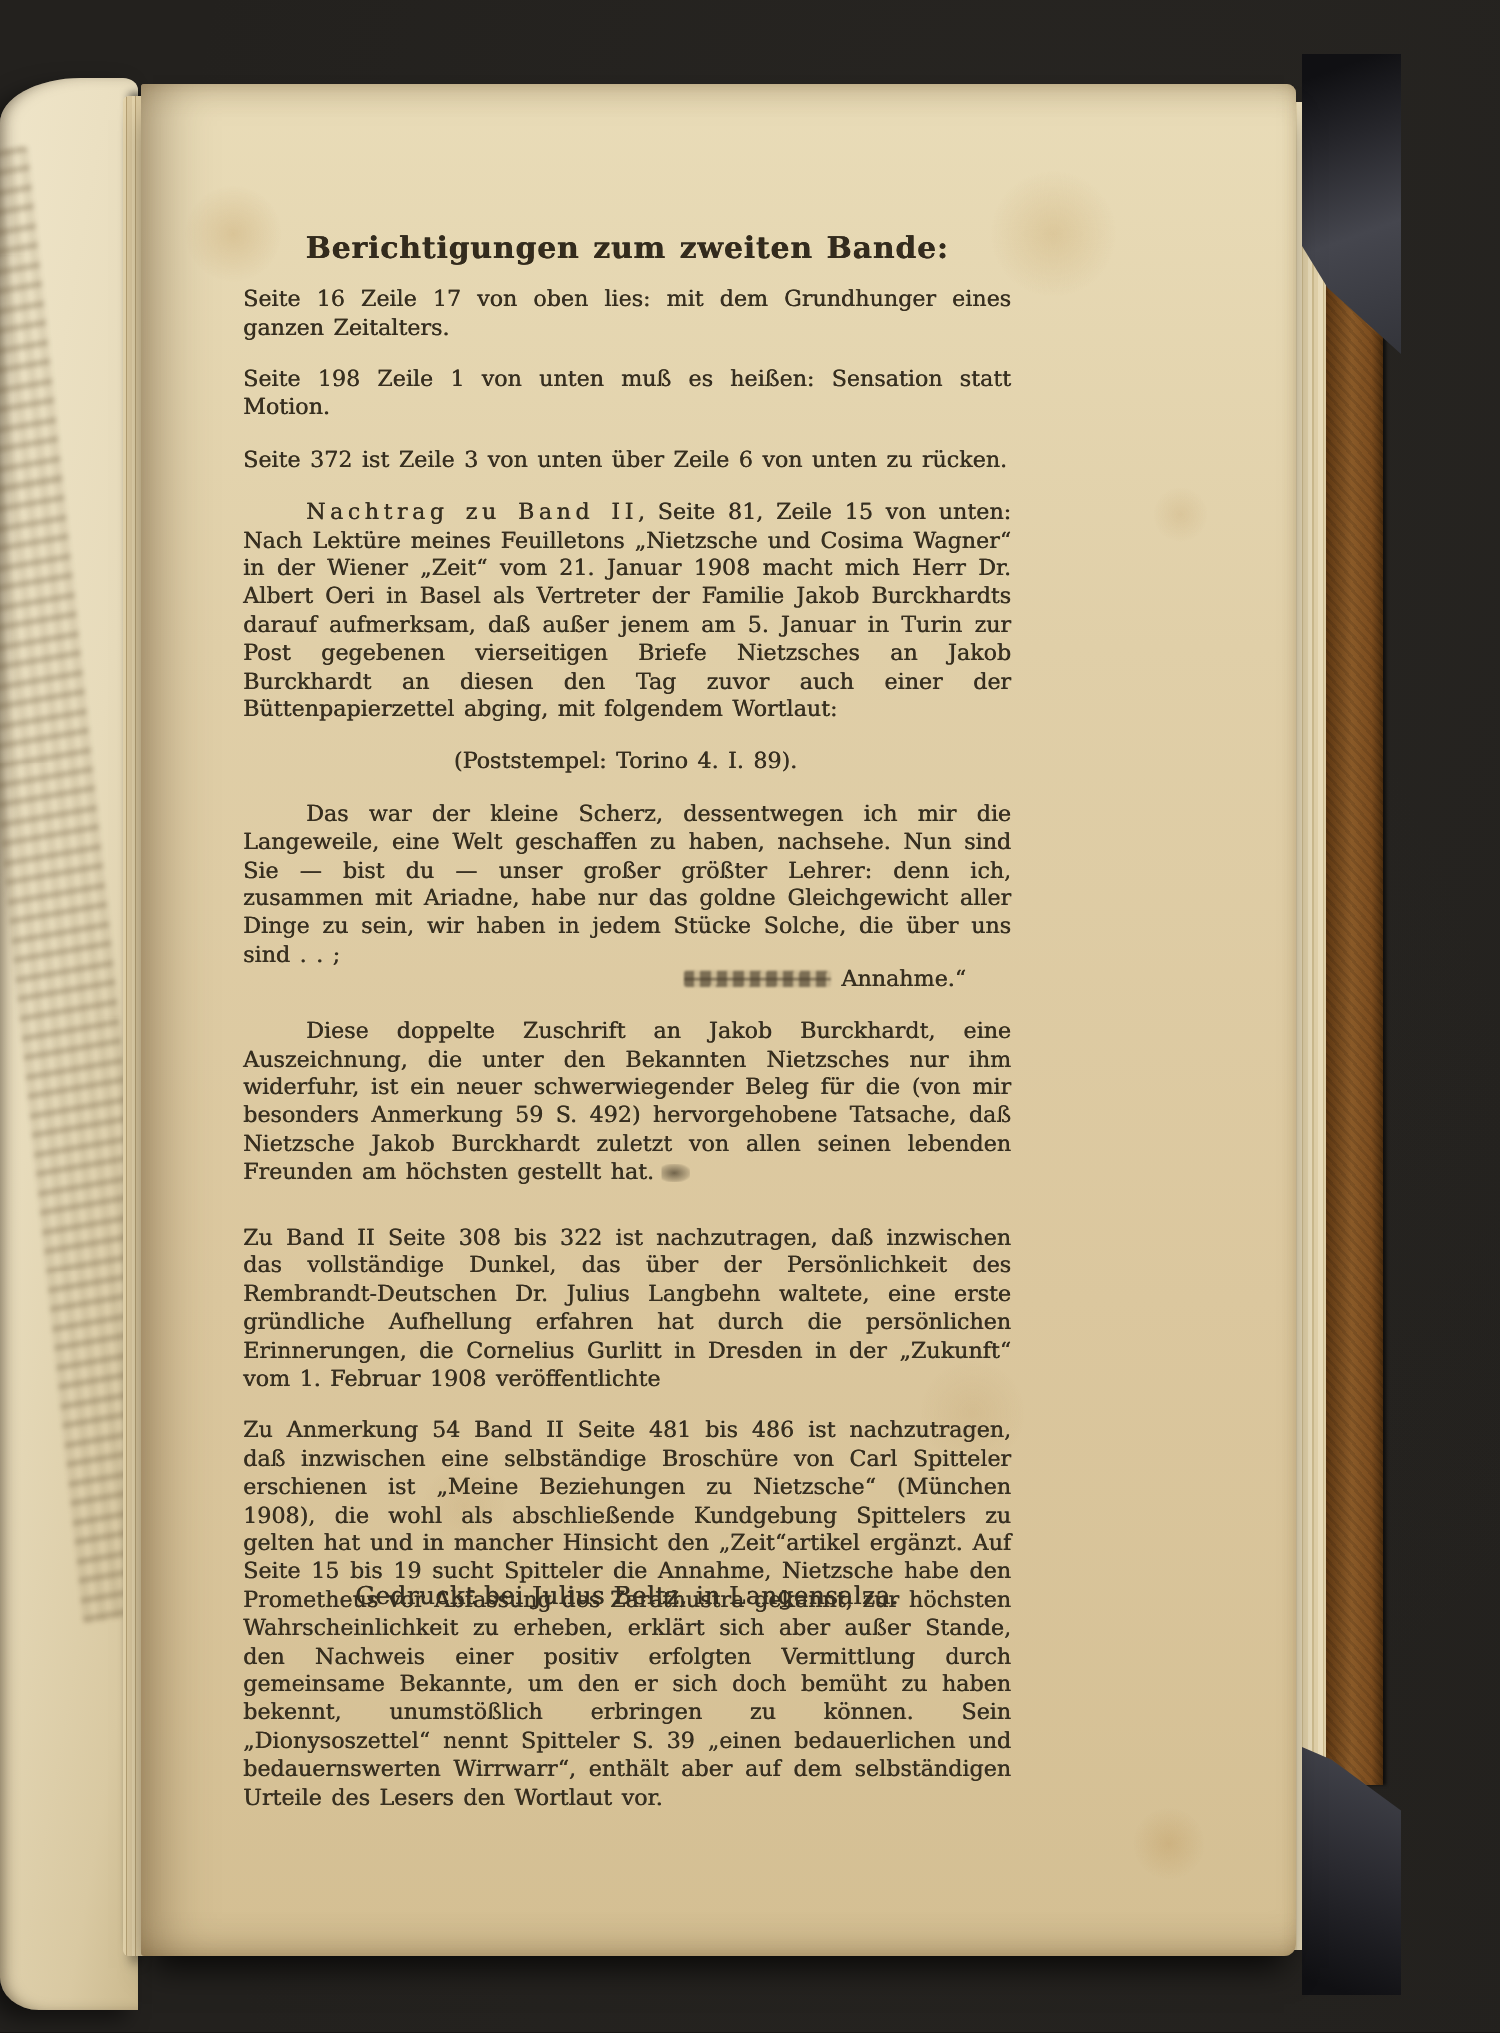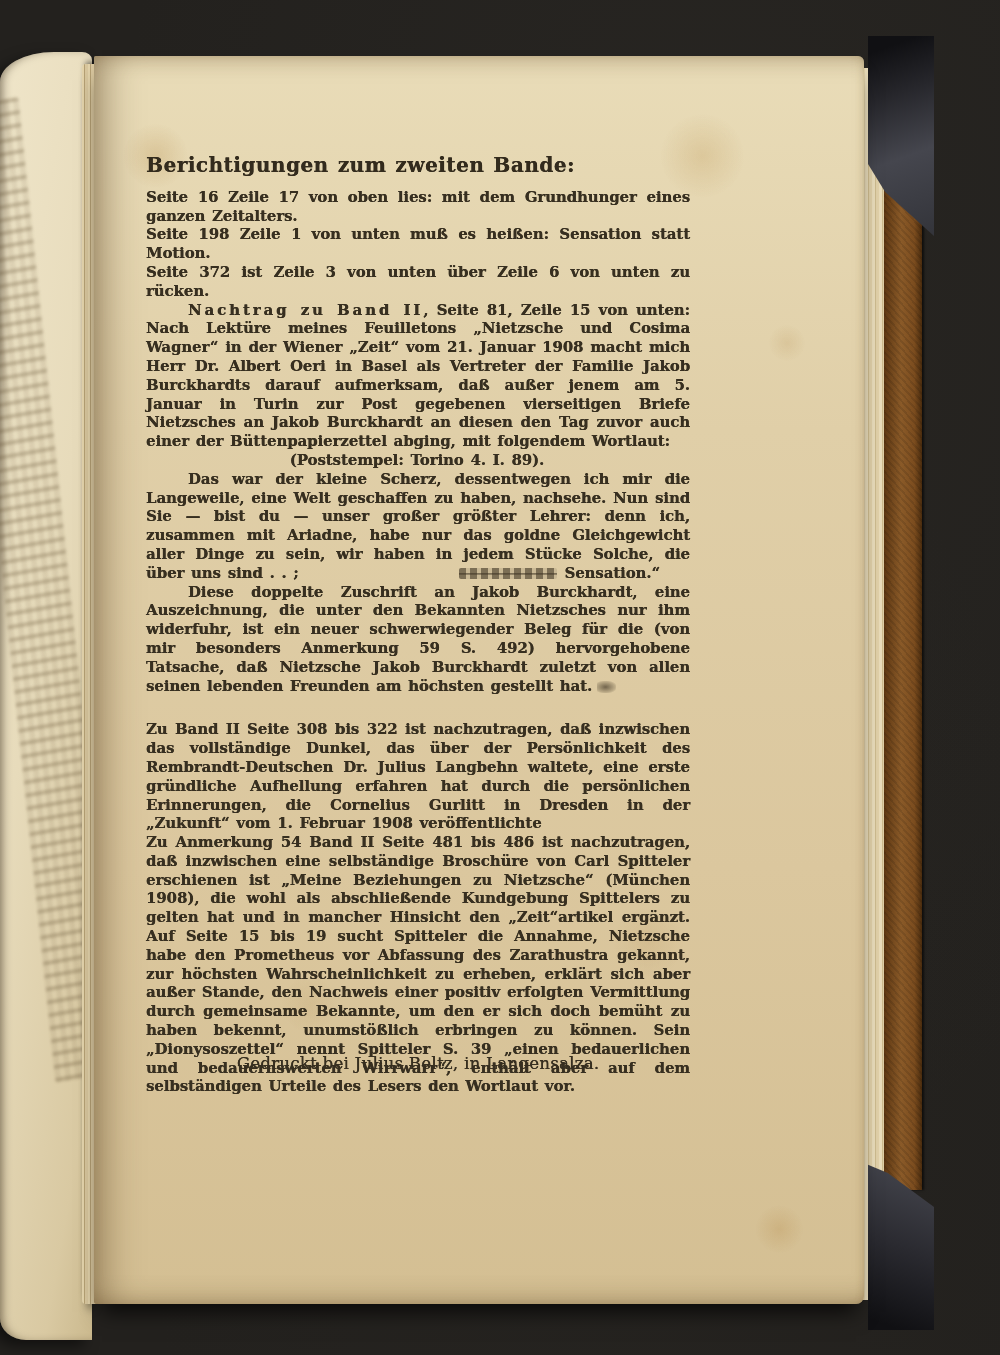--- a/index.html
+++ b/index.html
@@ -78,24 +78,24 @@
       radial-gradient(circle 50px at 72% 71%, rgba(176,136,76,.14), transparent 70%),
       radial-gradient(circle 40px at 28% 76%, rgba(176,136,76,.12), transparent 70%);
   }
   
   .text-column{
     position:absolute;left:52px;top:100px;width:544px;
     color:#372f20;font-size:14.8px;line-height:18.8px;
     word-spacing:1.6px;text-shadow:.28px 0 0 currentColor;
   }
   .page-heading{
-    margin:0 0 13px 0;text-align:left;font-size:20px;font-weight:bold;
+    margin:0 0 13px 0;text-align:center;font-size:20px;font-weight:bold;
     letter-spacing:.5px;color:#332b1d;
   }
-  .blk{margin:0;text-align:justify;font-weight:bold;}
+  .blk{margin:16px;text-align:justify;}
   .blk span{}
   .indent{text-indent:42px;}
   .flush{text-indent:0;}
   .spaced{letter-spacing:3px;}
   .postmark{text-align:center;padding-right:2px;}
   .salutation{text-align:left;text-indent:86px;}
   .signature{text-align:right;padding-right:30px;margin-top:-18.8px;}
   .gap-before{margin-top:25px;}
   .smudge{
     display:inline-block;width:98px;height:11px;margin-right:7px;vertical-align:-1px;
@@ -133,21 +133,21 @@
   <div class="main-page">
     <div class="text-column">
       <h1 class="page-heading">Berichtigungen zum zweiten Bande:</h1>
       <div id="text-root">
           <p class="blk correction flush"><span>Seite 16 Zeile 17 von oben lies: mit dem Grundhunger eines ganzen Zeitalters.</span></p>
           <p class="blk correction flush"><span>Seite 198 Zeile 1 von unten muß es heißen: Sensation statt Motion.</span></p>
           <p class="blk correction flush"><span>Seite 372 ist Zeile 3 von unten über Zeile 6 von unten zu rücken.</span></p>
           <p class="blk body indent"><span class="spaced">Nachtrag zu Band II</span><span>, Seite 81, Zeile 15 von unten: Nach Lektüre meines Feuilletons „Nietzsche und Cosima Wagner“ in der Wiener „Zeit“ vom 21. Januar 1908 macht mich Herr Dr. Albert Oeri in Basel als Vertreter der Familie Jakob Burckhardts darauf aufmerksam, daß außer jenem am 5. Januar in Turin zur Post gegebenen vierseitigen Briefe Nietzsches an Jakob Burckhardt an diesen den Tag zuvor auch einer der Büttenpapierzettel abging, mit folgendem Wortlaut:</span></p>
           <p class="blk postmark"><span>(Poststempel: Torino 4. I. 89).</span></p>
           <p class="blk body indent"><span>Das war der kleine Scherz, dessentwegen ich mir die Langeweile, eine Welt geschaffen zu haben, nachsehe. Nun sind Sie — bist du — unser großer größter Lehrer: denn ich, zusammen mit Ariadne, habe nur das goldne Gleichgewicht aller Dinge zu sein, wir haben in jedem Stücke Solche, die über uns sind . . ;</span></p>
-          <p class="blk signature"><span class="smudge"></span><span>Sensation.“</span></p>
+          <p class="blk signature"><span class="smudge"></span><span>Annahme.“</span></p>
           <p class="blk body indent"><span>Diese doppelte Zuschrift an Jakob Burckhardt, eine Auszeichnung, die unter den Bekannten Nietzsches nur ihm widerfuhr, ist ein neuer schwerwiegender Beleg für die (von mir besonders Anmerkung 59 S. 492) hervorgehobene Tatsache, daß Nietzsche Jakob Burckhardt zuletzt von allen seinen lebenden Freunden am höchsten gestellt hat.</span><span class="blot"></span></p>
           <p class="blk body flush gap-before"><span>Zu Band II Seite 308 bis 322 ist nachzutragen, daß inzwischen das vollständige Dunkel, das über der Persönlichkeit des Rembrandt-Deutschen Dr. Julius Langbehn waltete, eine erste gründliche Aufhellung erfahren hat durch die persönlichen Erinnerungen, die Cornelius Gurlitt in Dresden in der „Zukunft“ vom 1. Februar 1908 veröffentlichte</span></p>
           <p class="blk body flush"><span>Zu Anmerkung 54 Band II Seite 481 bis 486 ist nachzutragen, daß inzwischen eine selbständige Broschüre von Carl Spitteler erschienen ist „Meine Beziehungen zu Nietzsche“ (München 1908), die wohl als abschließende Kundgebung Spittelers zu gelten hat und in mancher Hinsicht den „Zeit“artikel ergänzt. Auf Seite 15 bis 19 sucht Spitteler die Annahme, Nietzsche habe den Prometheus vor Abfassung des Zarathustra gekannt, zur höchsten Wahrscheinlichkeit zu erheben, erklärt sich aber außer Stande, den Nachweis einer positiv erfolgten Vermittlung durch gemeinsame Bekannte, um den er sich doch bemüht zu haben bekennt, unumstößlich erbringen zu können. Sein „Dionysoszettel“ nennt Spitteler S. 39 „einen bedauerlichen und bedauernswerten Wirrwarr“, enthält aber auf dem selbständigen Urteile des Lesers den Wortlaut vor.</span></p>
         </div>
     </div>
     <p class="imprint">Gedruckt bei Julius Beltz, in Langensalza.</p>
   </div>
 
 </div>
 

